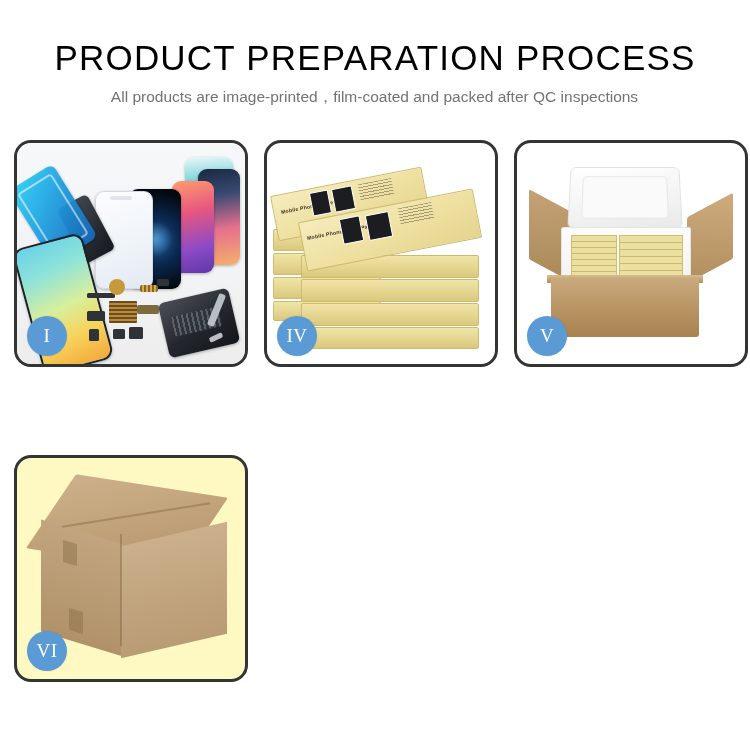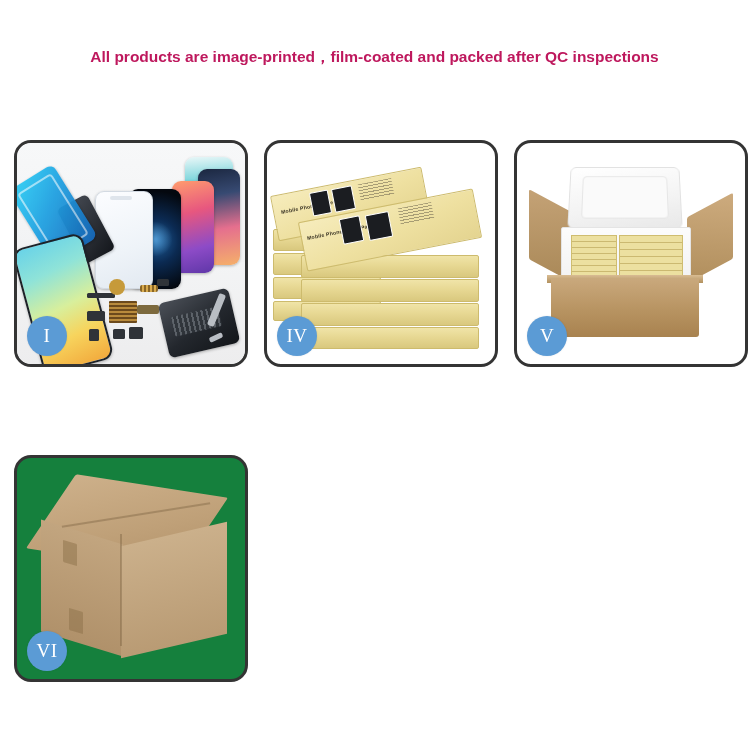--- a/index.html
+++ b/index.html
@@ -29,22 +29,22 @@
     letter-spacing: 1.2px;
     font-weight: 400;
     color: #000000;
     margin: 0;
     line-height: 1.15;
     white-space: nowrap;
   }
   .page-subtitle {
     font-family: "Liberation Sans", sans-serif;
     font-size: 15.5px;
-    font-weight: 700;
-    color: #be185d;
+    font-weight: 400;
+    color: #737373;
     margin: 10px 1px 0 0;
     line-height: 1.2;
     white-space: nowrap;
   }
 
   
   .grid {
     position: absolute;
     left: 14px;
     top: 140px;
@@ -368,21 +368,21 @@
     position:absolute; left:34px; top:136px; width:148px; height:58px;
     background: linear-gradient(180deg,#c9a87c 0%, #b79361 55%, #a8824f 100%);
     border-radius: 0 0 3px 3px;
   }
   .c5-rim {
     position:absolute; left:30px; top:132px; width:156px; height:8px;
     background: linear-gradient(180deg,#d9bc93,#b2915f);
   }
 
   
-  .p6 { background: #15803d; }
+  .p6 { background: #fef9c3; }
   .c6 { position:absolute; left:0; top:0; width:100%; height:100%; }
   .c6-top {
     position:absolute; left:26px; top:28px; width:168px; height:74px;
     background: linear-gradient(160deg,#cdb08a 0%, #bfa078 58%, #b2926a 100%);
     transform: skewX(-34deg) skewY(8deg);
     border-radius: 2px;
   }
   .c6-left {
     position:absolute; left:24px; top:74px; width:82px; height:112px;
     background: linear-gradient(180deg,#c2a57f 0%, #b0916a 100%);
@@ -400,20 +400,21 @@
   .c6-tape {
     position:absolute;
     background: rgba(138,110,72,.48);
     border-radius: 1px;
   }
 </style>
 </head>
 <body>
 
 <div class="header">
+  <h1 class="page-title">PRODUCT PREPARATION PROCESS</h1>
   <p class="page-subtitle">All products are image-printed，film-coated and packed after QC inspections</p>
 </div>
 
 <div class="grid">
 
   <div class="panel p1">
     <div class="panel-inner">
       <div class="p1-top"></div>
       <div class="p1-bot"></div>
 

